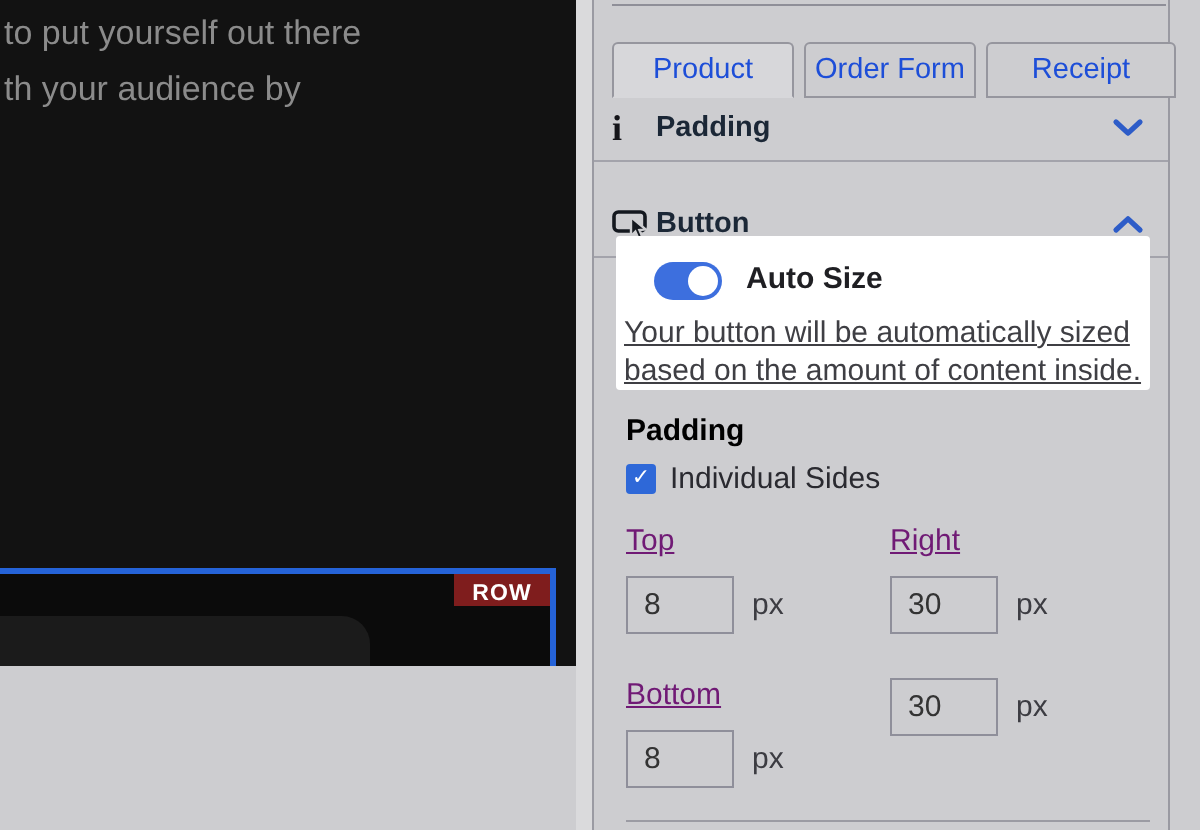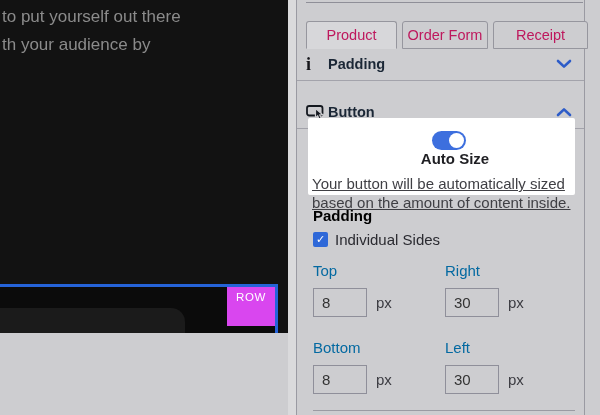--- a/index.html
+++ b/index.html
@@ -7,71 +7,71 @@
   *{box-sizing:border-box;}
 
   
   .canvas{position:absolute;left:0;top:0;width:288px;height:333px;background:#121212;overflow:hidden;}
   .canvas-line{position:absolute;left:2px;white-space:nowrap;color:#8b8b8b;font-size:17px;}
   .canvas-line.l1{top:7px;}
   .canvas-line.l2{top:35px;}
 
   .row-region{position:absolute;left:0;top:284px;width:278px;height:131px;background:#0b0b0b;
     border-top:3px solid #2563d8;border-right:3px solid #2563d8;}
-  .row-badge{position:absolute;right:0;top:0;background:#d946ef;color:#fff;
-    font-size:11.5px;font-weight:normal;letter-spacing:.6px;padding:4px 9px 23px 9px;}
+  .row-badge{position:absolute;right:0;top:0;background:#7f1d1d;color:#fff;
+    font-size:11.5px;font-weight:bold;letter-spacing:.6px;padding:4px 9px 0 9px;}
   .plan-card{position:absolute;left:-16px;top:21px;width:201px;height:220px;background:#1b1b1b;
     border-radius:0 14px 0 0;overflow:hidden;}
   .plan-title{margin-top:34px;text-align:center;color:#d2d2d2;font-size:21px;font-weight:bold;letter-spacing:.3px;}
   .plan-price{margin-top:31px;text-align:center;color:#b29b62;font-size:40px;font-weight:bold;}
 
   
   .gutter-left{position:absolute;left:288px;top:0;width:8px;height:415px;background:#dadadc;}
   .vline{position:absolute;top:0;width:1px;height:415px;background:#9a9aa2;}
   .vline.left{left:296px;}
   .vline.right{left:584px;}
   .top-hline{position:absolute;left:306px;top:2px;width:277px;height:1px;background:#8f8f98;}
 
   
   .tabs{position:absolute;left:306px;top:21px;display:flex;gap:5px;height:28px;}
   .tab{height:28px;border:1px solid #96969e;border-radius:3px 3px 0 0;background:#cdcdd0;
-    display:flex;align-items:center;justify-content:center;font-size:14.5px;color:#be185d;}
+    display:flex;align-items:center;justify-content:center;font-size:14.5px;color:#1d4ed8;}
   .tab.t0{width:91px;background:#d7d7da;border-bottom-color:#d7d7da;}
   .tab.t1{width:86px;}
   .tab.t2{width:95px;}
 
   
   .section-row{position:absolute;left:297px;width:287px;height:33px;border-bottom:1px solid #a3a3ab;
     display:flex;align-items:center;padding:0 12px 0 9px;}
   .section-row.details{top:48px;}
   .section-row.button{top:96px;}
   .section-icon{width:22px;display:flex;align-items:center;justify-content:flex-start;}
   .info-glyph{font-family:"Liberation Serif", serif;font-weight:bold;font-size:18px;color:#15151a;line-height:1;}
   .section-label{font-size:14.5px;font-weight:bold;color:#1b2736;}
   .section-chevron{margin-left:auto;display:flex;align-items:center;}
 
   
   .spotlight{position:absolute;left:308px;top:118px;width:267px;height:77px;background:#ffffff;border-radius:2px;}
-  .autosize-row{display:flex;align-items:center;padding:13px 4px 0 19px;flex-direction:column;}
+  .autosize-row{display:flex;align-items:flex-start;padding:13px 4px 0 19px;}
   .toggle{width:34px;height:19px;background:#3d6fde;border-radius:10px;position:relative;flex:0 0 auto;}
   .toggle .knob{position:absolute;right:2px;top:2px;width:15px;height:15px;background:#fff;border-radius:50%;}
   .autosize-label{margin-left:12px;font-size:15px;font-weight:bold;color:#1f1f23;}
   .autosize-desc{padding:7px 2px 0 4px;font-size:15px;color:#3f3f44;line-height:19px;text-decoration:underline;}
   .autosize-desc div{white-space:nowrap;}
 
   
   .padding-title{position:absolute;left:313px;top:207px;font-size:15px;font-weight:bold;color:#000000;}
   .checkbox-row{position:absolute;left:313px;top:231px;display:flex;align-items:center;gap:7px;}
   .checkbox{width:15px;height:15px;background:#2e68d8;border-radius:2px;color:#fff;font-size:11px;
     display:flex;align-items:center;justify-content:center;line-height:1;}
   .checkbox-label{font-size:15px;color:#2a2a30;}
 
   .fields-grid{position:absolute;left:313px;top:262px;width:266px;display:grid;
     grid-template-columns:132px 134px;row-gap:22px;}
-  .field-label{font-size:15px;color:#0369a1;margin-bottom:9px;}
+  .field-label{font-size:15px;color:#701a75;margin-bottom:9px;text-decoration:underline;}
   .field-input-row{display:flex;align-items:center;}
   .field-input{width:54px;height:29px;border:1px solid #8f8f9a;background:#cdcdd0;color:#333;
     font-size:15px;padding:0 0 0 8px;font-family:"Liberation Sans", sans-serif;border-radius:0;outline:none;}
   .px{margin-left:9px;font-size:15px;color:#3c3c42;}
 
   .bottom-hline{position:absolute;left:313px;top:410px;width:262px;height:1px;background:#9b9ba3;}
 </style>
 </head>
 <body>
 
@@ -162,21 +162,20 @@
     </div>
   </div>
   <div class="field">
     <div class="field-label">Bottom</div>
     <div class="field-input-row">
       <input class="field-input" value="8" style="">
       <span class="px">px</span>
     </div>
   </div>
   <div class="field">
-    <div class="field-label">Left</div>
     <div class="field-input-row">
       <input class="field-input" value="30" style="">
       <span class="px">px</span>
     </div>
   </div>
 </div>
 
 <div class="bottom-hline"></div>
 
 </body></html>

